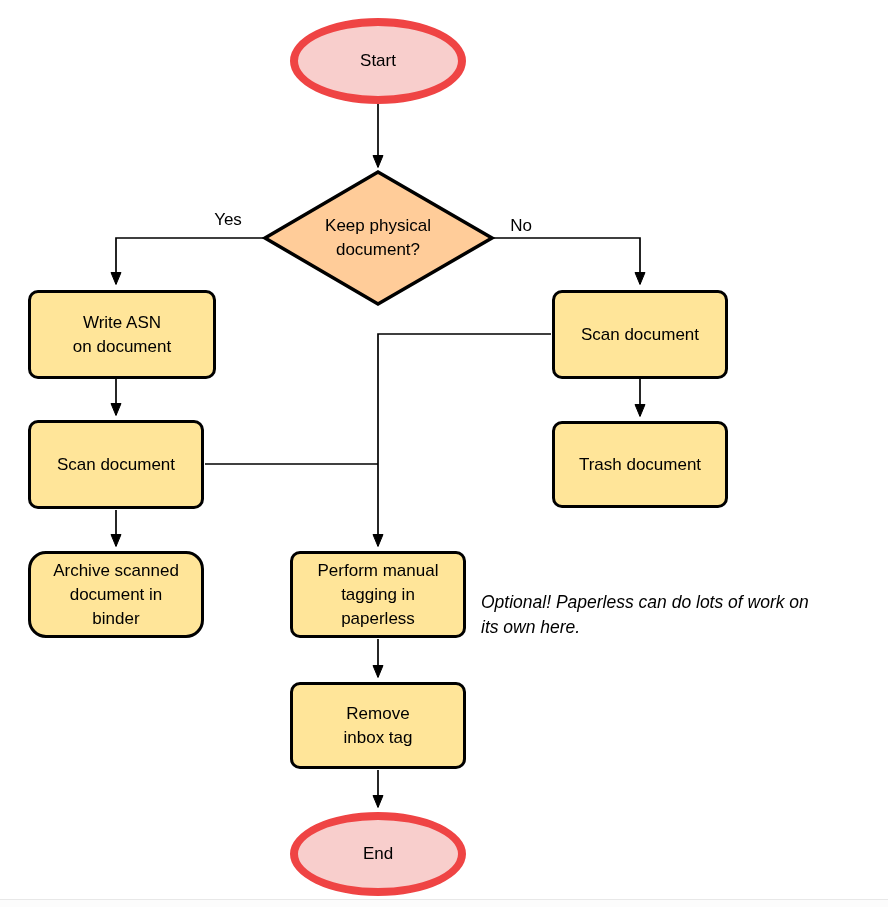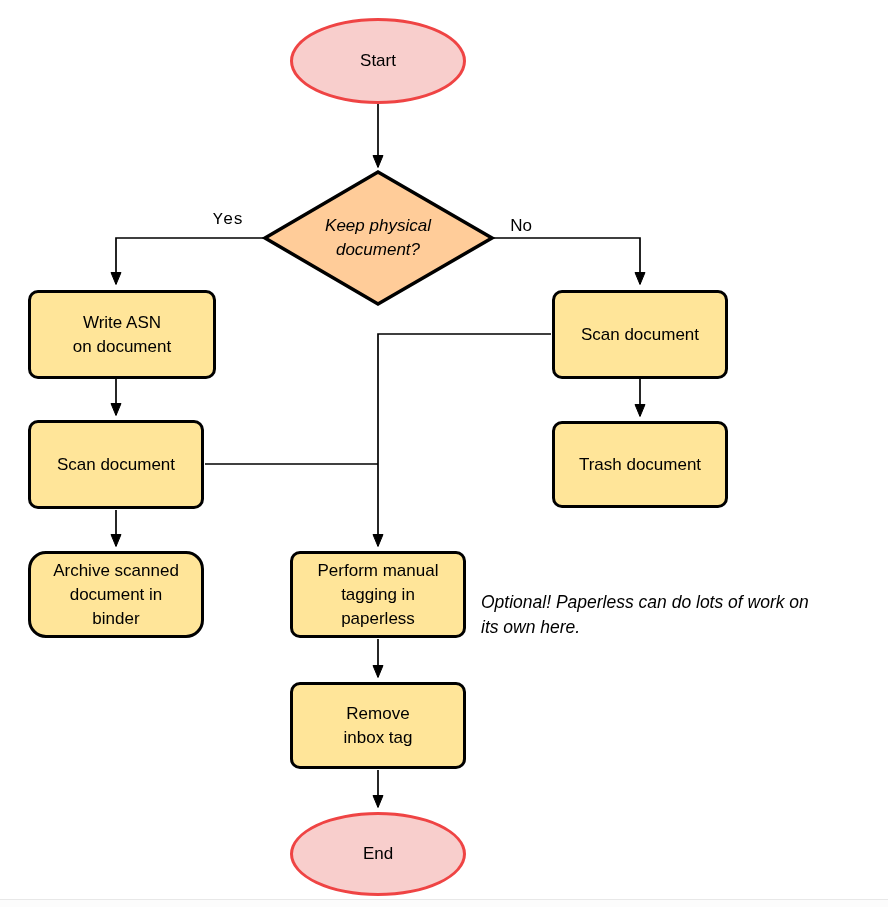--- a/index.html
+++ b/index.html
@@ -32,21 +32,21 @@
     font-size: 17px;
     line-height: 24px;
   }
   .process {
     background: #FFE599;
     border: 3px solid #000000;
     border-radius: 10px;
   }
   .terminal {
     background: #F8CECC;
-    border: 3px solid #ef4444;
+    border: 8px solid #ef4444;
     border-radius: 50%;
   }
   .decision-label {
     position: absolute;
     display: flex;
     align-items: center;
     justify-content: center;
     text-align: center;
     font-size: 17px;
     line-height: 24px;
@@ -101,26 +101,26 @@
     <path class="edge" d="M 378 639 L 378 677" marker-end="url(#arrow)"></path>
     <path class="edge" d="M 378 770 L 378 807" marker-end="url(#arrow)"></path>
 
     <polygon points="265,238 378,172 492,238 378,304" fill="#FFCC99" stroke="#000000" stroke-width="3.5" stroke-linejoin="miter"></polygon>
   </svg>
 
   <div class="node terminal" style="left:290px; top:18px; width:176px; height:86px;">
     <span class="label">Start</span>
   </div>
 
-  <div class="decision-label" style="left:288px; top:210px; width:180px; height:56px;font-style:italic;">
+  <div class="decision-label" style="left:288px; top:210px; width:180px; height:56px;">
     <span class="label">Keep physical
 document?</span>
   </div>
 
-  <span class="edge-label" style="left:196px; top:210px;font-family:Liberation Mono, monospace;">Yes</span>
+  <span class="edge-label" style="left:196px; top:210px;">Yes</span>
 
   <span class="edge-label" style="left:489px; top:216px;">No</span>
 
   <div class="node process" style="left:28px; top:290px; width:188px; height:89px;">
     <span class="label">Write ASN
 on document</span>
   </div>
 
   <div class="node process" style="left:28px; top:420px; width:176px; height:89px;">
     <span class="label">Scan document</span>

